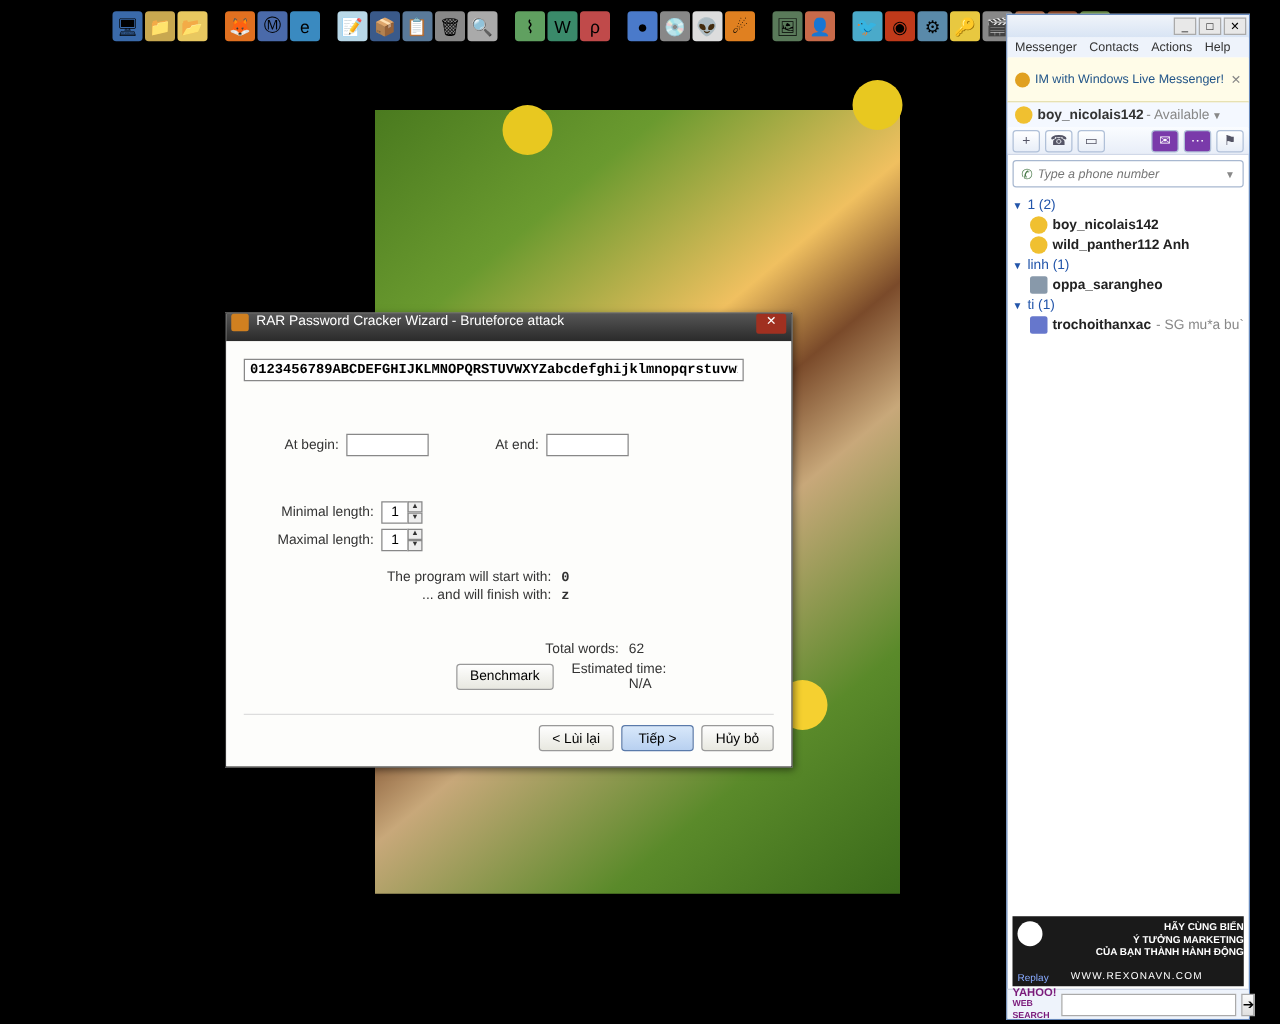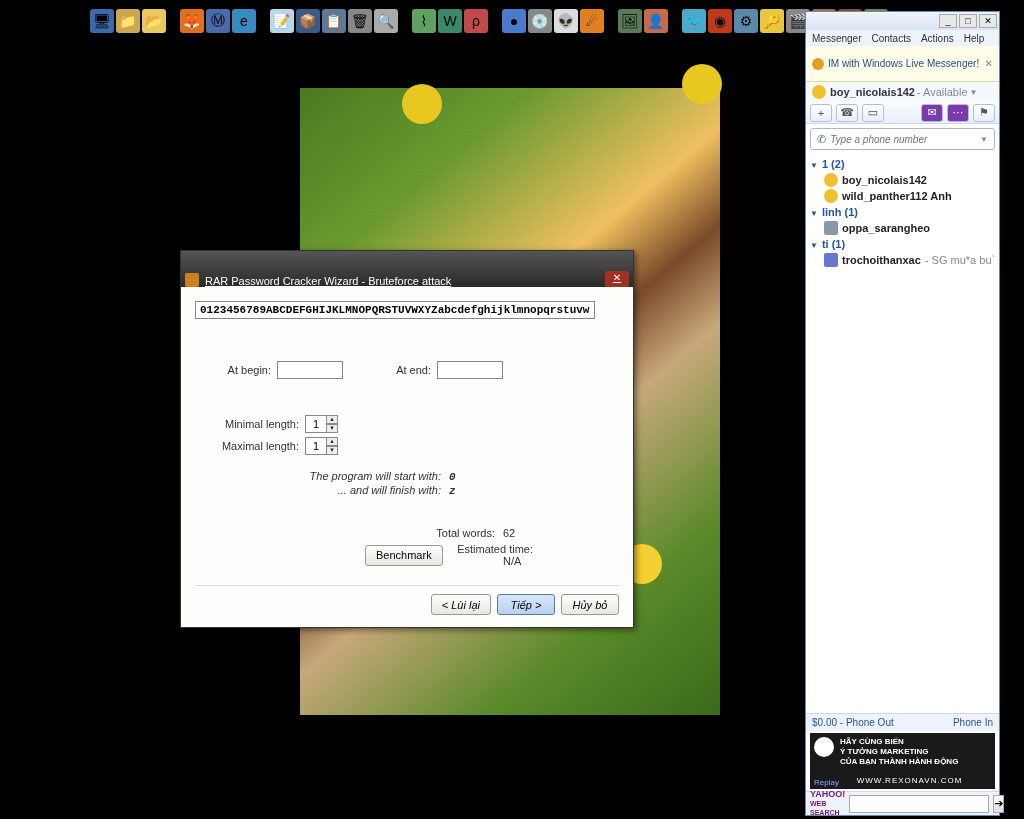--- a/index.html
+++ b/index.html
@@ -9,43 +9,43 @@
 .taskbar { position: absolute; top: 8px; left: 90px; height: 26px; display: flex; gap: 2px; align-items: center; }
 .taskbar .icon { width: 24px; height: 24px; border-radius: 3px; display: flex; align-items: center; justify-content: center; font-size: 14px; }
 .taskbar .sep { width: 10px; }
 
 
 .bgimg { position: absolute; top: 88px; left: 300px; width: 420px; height: 627px; background: linear-gradient(140deg,#4a7a1f 0%,#6a9a2f 20%,#f0c060 40%,#7a4a2a 50%,#c8a87a 60%,#5a8a2a 80%,#3a6a1a 100%); }
 .bgimg::before { content:""; position:absolute; top:60%; left:10%; width:40px; height:40px; background:#f5d030; border-radius:50%; box-shadow: 280px 80px 0 #f5d030, 60px -380px 0 #e8c820, 340px -400px 0 #e8c820; }
 
 
 .dialog { position: absolute; top: 250px; left: 180px; width: 454px; background: #f4f4f0; border: 1px solid #333; box-shadow: 2px 2px 6px rgba(0,0,0,0.5); }
-.titlebar { height: 36px; background: linear-gradient(#555,#2a2a2a); color: #fff; display: flex; align-items: flex-end; padding: 0 4px; font-size: 11px; text-decoration: underline; }
+.titlebar { height: 22px; background: linear-gradient(#555,#2a2a2a); color: #fff; display: flex; align-items: flex-start; padding: 0 4px; font-size: 11px; }
 .titlebar .ticon { width: 14px; height: 14px; background: #d08020; margin-right: 6px; border-radius: 2px; }
 .titlebar .ttext { flex: 1; }
 .titlebar .close { width: 24px; height: 16px; background: #a03020; color:#fff; text-align:center; line-height:14px; border-radius:2px; font-size:10px; cursor:pointer; }
 .dlgbody { padding: 12px 14px 8px 14px; background: #fdfdfb; }
 .fieldset { border: none; margin-bottom: 8px; }
 .legend { color: #8a4a3a; font-size: 11px; margin-bottom: 10px; }
 .charset-input { width: 400px; font-family: 'Courier New', monospace; font-size: 11px; font-weight: bold; padding: 2px 4px; border: 1px solid #888; background:#fff; }
 .btnrow { display:flex; justify-content:flex-end; gap:10px; margin-top:10px; }
 .btn { min-width: 62px; height: 21px; font-size: 11px; background: linear-gradient(#fefefe,#e8e8e0); border: 1px solid #999; border-radius: 3px; cursor:pointer; padding: 0 10px; }
 .formrow { display:flex; align-items:center; margin: 4px 0; font-size: 11px; color:#333; }
 .formrow label { text-align: right; margin-right: 6px; }
 .smallinput { width: 66px; height: 18px; border: 1px solid #888; font-size:11px; padding:1px 3px; background:#fff; }
 .spinner { width: 22px; height: 18px; border: 1px solid #888; font-size:11px; text-align:center; background:#fff; }
 .spin-btns { display:inline-flex; flex-direction:column; margin-left:-1px; }
 .spin-btns div { width:12px; height:9px; border:1px solid #888; background:#eee; font-size:6px; line-height:7px; text-align:center; cursor:pointer; }
-.inforow { text-align:right; font-size:11px; color:#333; margin:1px 0; padding-right: 140px; font-style: italic; }
+.inforow { text-align:right; font-size:11px; color:#333; margin:1px 0; padding-right: 140px; }
 .inforow .val { display:inline-block; width:30px; text-align:left; margin-left:8px; font-weight:bold; font-family:'Courier New',monospace; }
 .inforow2 { text-align:right; font-size:11px; color:#333; margin:1px 0; padding-right: 86px; }
 .inforow2 .val { display:inline-block; width:30px; text-align:left; margin-left:8px; }
 .hr { border:none; border-top:1px solid #ddd; margin: 18px 0 8px 0; }
 .footer-btns { display:flex; justify-content:flex-end; gap:6px; padding: 0 0 4px 0; }
-.footer-btns .btn { min-width: 58px; font-style: italic; }
+.footer-btns .btn { min-width: 58px; }
 .footer-btns .primary { background: linear-gradient(#d8e8fa,#b8d0f0); border-color:#5a7aaa; }
 
 
 .msgr { position:absolute; top:11px; right:24px; width:195px; height:805px; background:#fff; border:1px solid #6688bb; display:flex; flex-direction:column; font-size:11px; }
 .msgr-titlebar { height:18px; background: linear-gradient(#f0f4fa,#d8e4f4); display:flex; justify-content:flex-end; align-items:center; padding:0 2px; gap:2px; }
 .msgr-titlebar .wbtn { width:18px; height:14px; border:1px solid #aaa; background:#e8e8e8; font-size:9px; text-align:center; line-height:12px; cursor:pointer; }
 .msgr-menu { height:16px; background:#eef3fb; display:flex; gap:10px; padding:0 6px; align-items:center; color:#333; font-size:10px; }
 .msgr-menu span { cursor:pointer; }
 .msgr-banner { height:36px; background:#fffce8; display:flex; align-items:center; padding:0 6px; color:#225588; font-size:10px; border-bottom:1px solid #e0d8a0; }
 .msgr-banner .bicon { width:12px; height:12px; background:#e0a020; border-radius:50%; margin-right:4px; }
@@ -56,35 +56,35 @@
 .msgr-user .status { color:#888; margin-left:2px; }
 .msgr-user .drop { color:#888; margin-left:2px; font-size:8px; }
 .msgr-toolbar { height:22px; background:linear-gradient(#fafcff,#e8eef8); display:flex; align-items:center; padding:0 4px; gap:4px; border-bottom:1px solid #d0d8e8; }
 .msgr-toolbar .tbtn { width:22px; height:18px; border:1px solid #b0c0d8; border-radius:3px; background:linear-gradient(#fff,#e8eef8); cursor:pointer; display:flex; align-items:center; justify-content:center; font-size:11px; color:#556; }
 .msgr-toolbar .spacer { flex:1; }
 .msgr-phone { margin:4px; border:1px solid #a8b8d0; border-radius:3px; height:22px; display:flex; align-items:center; padding:0 6px; background:#fff; }
 .msgr-phone .picon { color:#4a7a4a; margin-right:4px; }
 .msgr-phone input { border:none; outline:none; font-size:10px; color:#888; width:100%; font-style:italic; }
 .msgr-phone .pdrop { color:#888; font-size:8px; }
 .contacts { flex:1; overflow:hidden; padding:2px 4px; }
-.group { color:#2255aa; font-size:11px; padding:2px 0; cursor:pointer;font-weight:bold; }
+.group { color:#2255aa; font-size:11px; padding:2px 0; cursor:pointer; }
 .group::before { content:"▼"; font-size:8px; margin-right:4px; color:#2255aa; }
 .contact { padding:1px 0 1px 14px; display:flex; align-items:center; gap:4px; cursor:pointer; }
 .contact .cicon { width:14px; height:14px; background:#f0c030; border-radius:50%; flex-shrink:0; }
 .contact .cicon.sq { border-radius:2px; background:#8899aa; }
 .contact .cicon.music { border-radius:2px; background:#6677cc; }
 .contact .cname { font-weight:bold; color:#222; white-space:nowrap; }
 .contact .cstatus { color:#888; white-space:nowrap; overflow:hidden; }
 .msgr-phoneout { height:18px; background:#eef3fb; display:flex; align-items:center; justify-content:space-between; padding:0 6px; color:#2255aa; font-size:10px; border-top:1px solid #d0d8e8; }
 .msgr-plugins { margin:4px; height:20px; border:1px solid #b0c0d8; border-radius:10px; background:linear-gradient(#fff,#e8eef8); display:flex; align-items:center; padding:0 8px; font-size:10px; color:#556; cursor:pointer; }
 .msgr-plugins .plicon { width:12px; height:12px; background:#60a060; border-radius:2px; margin-right:4px; }
 .msgr-plugins .plarr { margin-left:auto; color:#888; }
 .msgr-ad { margin:2px 4px; height:56px; background:#1a1a1a; color:#fff; font-size:8px; padding:4px; position:relative; }
 .msgr-ad .adlogo { position:absolute; left:4px; top:4px; width:20px; height:20px; background:#fff; border-radius:50%; }
-.msgr-ad .adtext { position:absolute; left:30px; top:4px; right:20px; text-align:left; font-weight:bold; line-height:10px; }
+.msgr-ad .adtext { position:absolute; left:30px; top:4px; right:0; text-align:right; font-weight:bold; line-height:10px; }
 .msgr-ad .adurl { position:absolute; bottom:4px; left:14px; right:0; text-align:center; letter-spacing:1px; }
 .msgr-ad .replay { position:absolute; bottom:2px; left:4px; color:#8af; font-size:8px; }
 .msgr-search { height:24px; background:#eef3fb; display:flex; align-items:center; padding:0 4px; gap:4px; border-top:1px solid #d0d8e8; }
 .msgr-search .ylogo { font-size:9px; font-weight:bold; color:#7a1a7a; line-height:9px; }
 .msgr-search input { flex:1; height:18px; border:1px solid #aaa; font-size:10px; padding:0 3px; }
 .msgr-search .go { width:20px; height:18px; border:1px solid #aaa; background:linear-gradient(#fafafa,#e0e0e0); cursor:pointer; display:flex; align-items:center; justify-content:center; }
 </style>
 </head>
 <body>
 
@@ -244,24 +244,20 @@
         <div class="cicon sq"></div>
         <span class="cname">oppa_sarangheo</span>
       </div>
     <div class="group">ti (1)</div>
     <div class="contact">
         <div class="cicon music"></div>
         <span class="cname">trochoithanxac</span>
         <span class="cstatus">- SG mu*a bu`n e'o c</span>
       </div>
   </div>
-  <div class="msgr-phoneout">
-    <span>$0.00 - Phone Out</span>
-    <span>Phone In</span>
-  </div>
   <div class="msgr-ad">
     <div class="adlogo"></div>
     <div class="adtext">
       <div>HÃY CÙNG BIẾN</div>
       <div>Ý TƯỞNG MARKETING</div>
       <div>CỦA BẠN THÀNH HÀNH ĐỘNG</div>
     </div>
     <div class="adurl">WWW.REXONAVN.COM</div>
     <div class="replay">Replay</div>
   </div>

